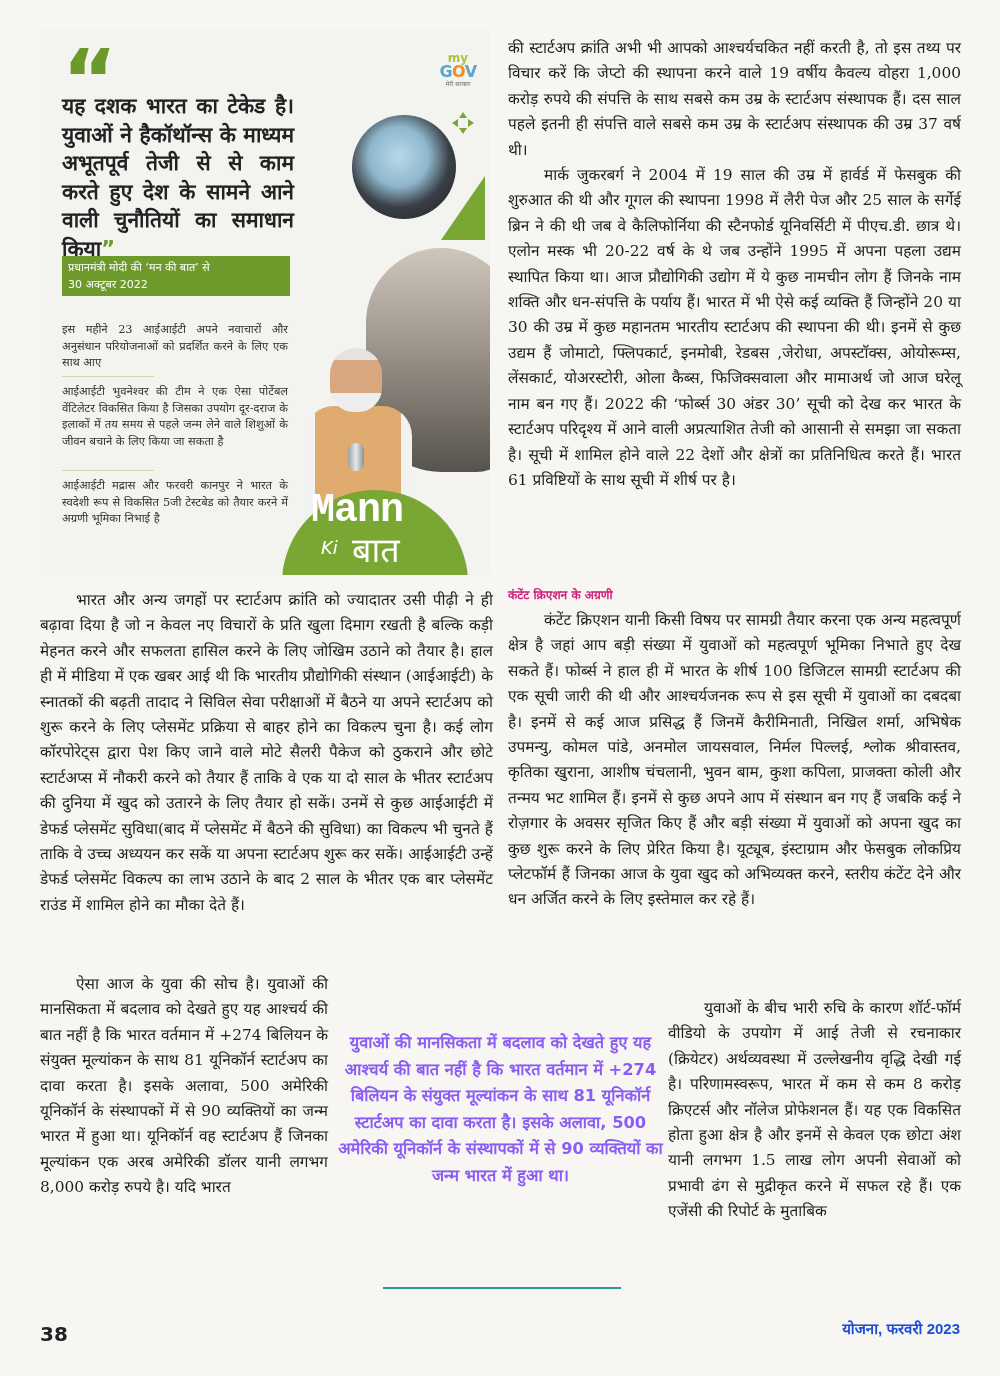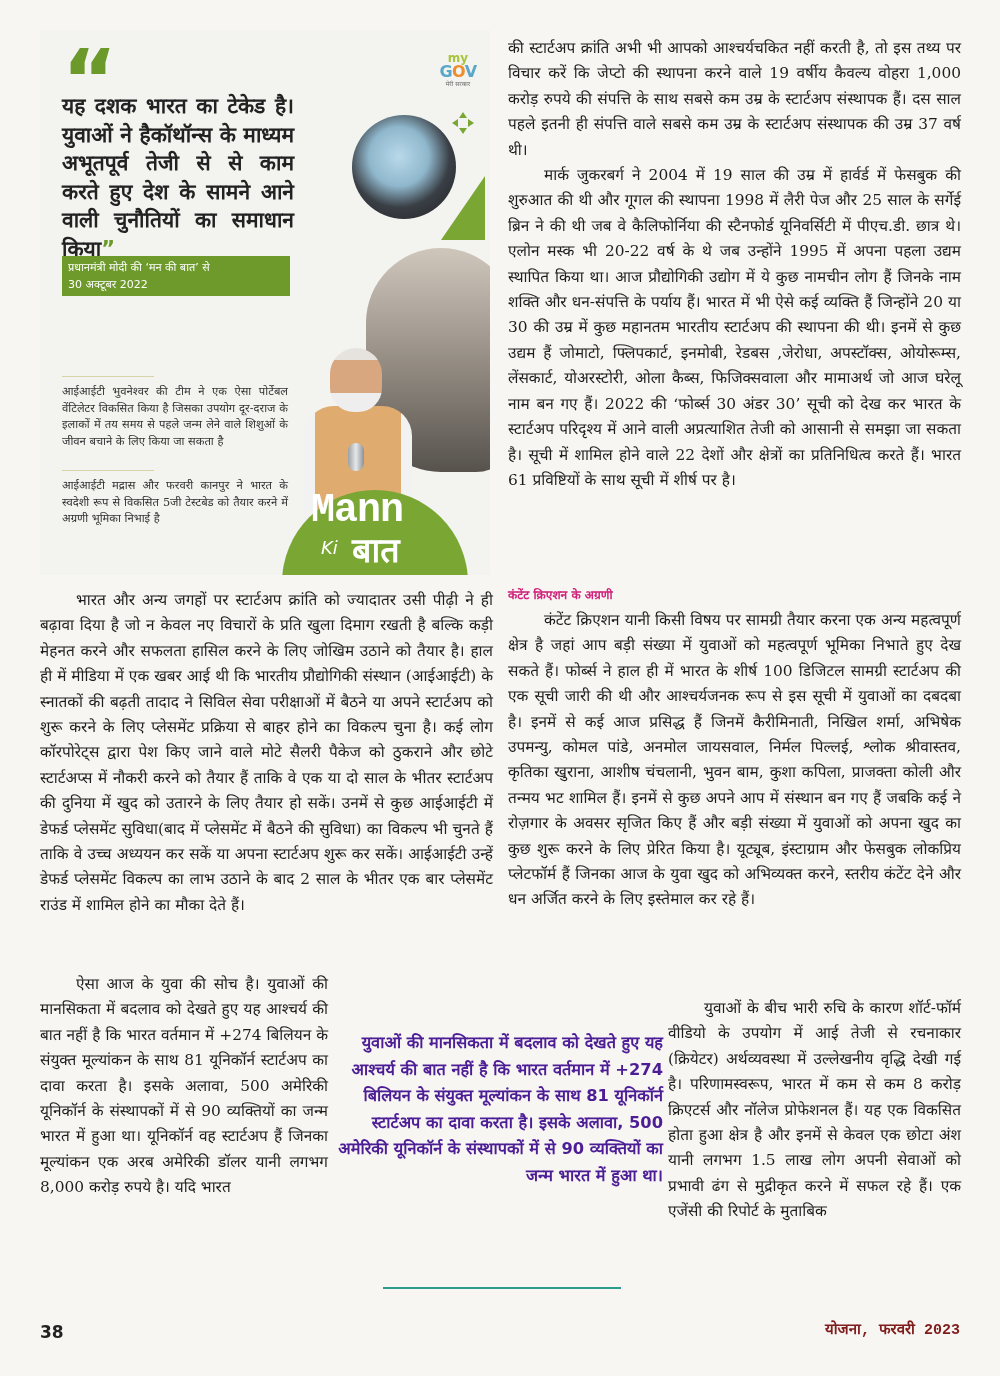--- a/index.html
+++ b/index.html
@@ -28,53 +28,54 @@
   #circle-photo-1 { position: absolute; left: 312px; top: 85px; width: 104px; height: 104px; border-radius: 50%; background: radial-gradient(circle at 45% 40%, #b9d9ea 0%, #8fb7cc 35%, #3a3f45 60%, #1d2024 100%); overflow: hidden; }
   #green-triangle { position: absolute; left: 401px; top: 146px; width: 0; height: 0; border-left: 44px solid transparent; border-bottom: 64px solid #7aa633; }
   #circle-photo-2 { position: absolute; left: 326px; top: 218px; width: 150px; height: 224px; border-radius: 75px 75px 40px 75px; background: linear-gradient(180deg, #cfc7bc 0%, #9c948a 45%, #56524d 100%); overflow: hidden; }
   #pm-figure { position: absolute; left: 254px; top: 318px; width: 132px; height: 195px; }
   #pm-head { position: absolute; left: 36px; top: 0; width: 52px; height: 64px; border-radius: 26px 26px 24px 24px; background: linear-gradient(180deg,#e6e3df 0 18%, #d8a77f 18% 70%, #eeeeee 70% 100%); }
   #pm-vest { position: absolute; left: 10px; top: 58px; width: 108px; height: 140px; border-radius: 30px 30px 0 0; background: linear-gradient(90deg,#f2f2f2 0 10%, #e0ab6e 10% 90%, #f2f2f2 90%); }
   #mic-icon { position: absolute; left: 54px; top: 95px; width: 16px; height: 28px; border-radius: 8px; background: linear-gradient(90deg,#9aa0a4,#e6e8ea,#8a9094); }
   #mkb-logo { position: absolute; left: 242px; top: 460px; width: 186px; height: 186px; border-radius: 50%; background: #7aa633; }
   #mkb-mann { position: absolute; left: 271px; top: 458px; font-family: Liberation Mono, monospace; font-weight: bold; font-size: 40px; color: #fff; letter-spacing: -1px; }
   #mkb-ki { position: absolute; left: 281px; top: 507px; font-family: "DejaVu Sans", sans-serif; font-style: italic; font-size: 18px; color: #fff; }
-  #mkb-baat { position: absolute; left: 312px; top: 496px; font-family: "DejaVu Sans", sans-serif; font-weight: bold; font-size: 34px; color: #fff; }
+  #mkb-baat { position: absolute; left: 312px; top: 496px; font-family: "DejaVu Sans", sans-serif; font-weight: normal; font-size: 34px; color: #fff; }
 
   
   #right-top { position: absolute; left: 508px; top: 36px; width: 453px; }
   #content-heading { position: absolute; left: 508px; top: 586px; font-family: "DejaVu Sans", sans-serif; font-weight: bold; font-size: 12px; color: #d0227b; }
   #right-content { position: absolute; left: 508px; top: 608px; width: 453px; }
 
   
   #left-body { position: absolute; left: 40px; top: 588px; width: 453px; }
   #left-narrow { position: absolute; left: 40px; top: 972px; width: 288px; }
 
   
-  #pull-quote { position: absolute; left: 338px; top: 1030px; width: 325px; text-align: right; font-family: "DejaVu Sans", sans-serif; font-weight: bold; font-size: 16.3px; line-height: 26.5px; color: #4c1d95; }
+  #pull-quote { position: absolute; left: 338px; top: 1030px; width: 325px; text-align: center; font-family: "DejaVu Sans", sans-serif; font-weight: bold; font-size: 16.3px; line-height: 26.5px; color: #8b5cf6; }
   #pull-quote-rule { position: absolute; left: 383px; top: 1287px; width: 238px; height: 2px; background: #2e9c8c; }
 
   
   #right-narrow { position: absolute; left: 668px; top: 996px; width: 293px; }
 
   
-  #page-number { position: absolute; left: 40px; top: 1322px; font-family: "DejaVu Sans", sans-serif; font-weight: bold; font-size: 17px; color: #222; }
-  #issue-label { position: absolute; right: 40px; top: 1318px; font-family: Liberation Mono, monospace; font-weight: bold; font-size: 15px; color: #7f1d1d; }
+  #page-number { position: absolute; left: 40px; top: 1322px; font-family: "DejaVu Sans", sans-serif; font-weight: bold; font-size: 20px; color: #222; }
+  #issue-label { position: absolute; right: 40px; top: 1318px; font-family: Liberation Sans, sans-serif; font-weight: bold; font-size: 15px; color: #1d4ed8; }
 </style>
 </head>
 <body>
 
 <div id="mkb-box">
   <div id="quote-mark">“</div>
   <div id="quote-text"><span>यह दशक भारत का टेकेड है। युवाओं ने हैकॉथॉन्स के माध्यम अभूतपूर्व तेजी से से काम करते हुए देश के सामने आने वाली चुनौतियों का समाधान किया</span><span class="close-q">”</span></div>
   <div id="quote-source">
     <div>प्रधानमंत्री मोदी की ‘मन की बात’ से</div>
     <div>30 अक्टूबर 2022</div>
   </div>
 
+  <div class="fact" style="top:292px">इस महीने 23 आईआईटी अपने नवाचारों और अनुसंधान परियोजनाओं को प्रदर्शित करने के लिए एक साथ आए</div>
   <div class="fact-divider" style="top:346px"></div>
   <div class="fact" style="top:354px">आईआईटी भुवनेश्वर की टीम ने एक ऐसा पोर्टेबल वेंटिलेटर विकसित किया है जिसका उपयोग दूर-दराज के इलाकों में तय समय से पहले जन्म लेने वाले शिशुओं के जीवन बचाने के लिए किया जा सकता है</div>
   <div class="fact-divider" style="top:440px"></div>
   <div class="fact" style="top:448px">आईआईटी मद्रास और फरवरी कानपुर ने भारत के स्वदेशी रूप से विकसित 5जी टेस्टबेड को तैयार करने में अग्रणी भूमिका निभाई है</div>
 
   <div id="mygov-logo">
     <div class="my">my</div>
     <div class="gov"><b>G</b><b>O</b><b>V</b></div>
     <div class="sub">मेरी सरकार</div>
   </div>

